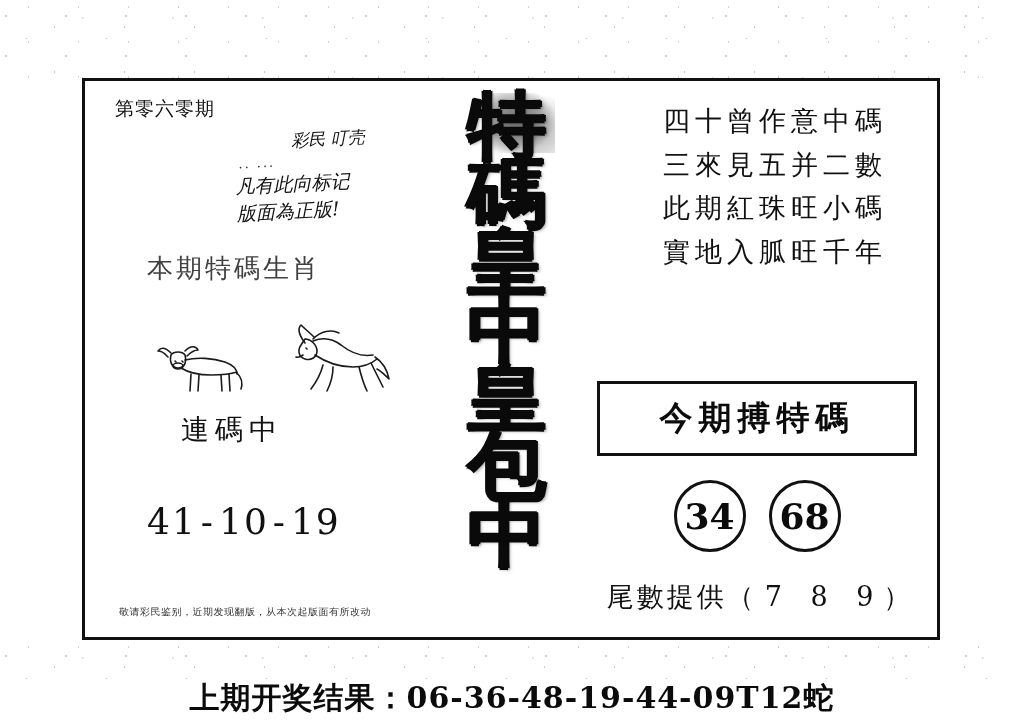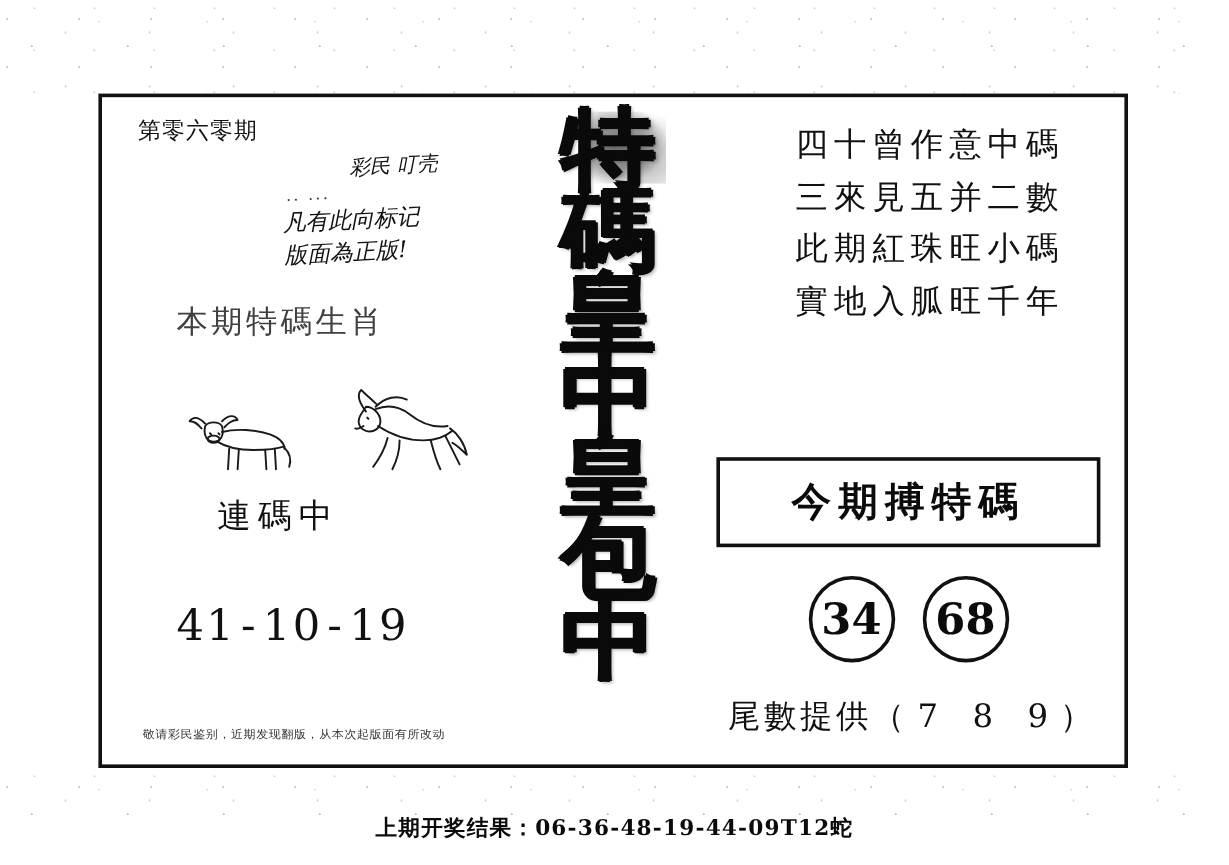--- a/index.html
+++ b/index.html
@@ -262,21 +262,21 @@
   }
   #tail .tail-nums { letter-spacing: 10px; margin-left: 8px; }
 
   
   #result {
     position: absolute;
     left: 0;
     top: 678px;
     width: 1024px;
     text-align: center;
-    font-size: 18px;
+    font-size: 30px;
     font-weight: 700;
     color: #0b0b0b;
     letter-spacing: 1px;
   }
 </style>
 </head>
 <body>
 
 <div id="page">
 

